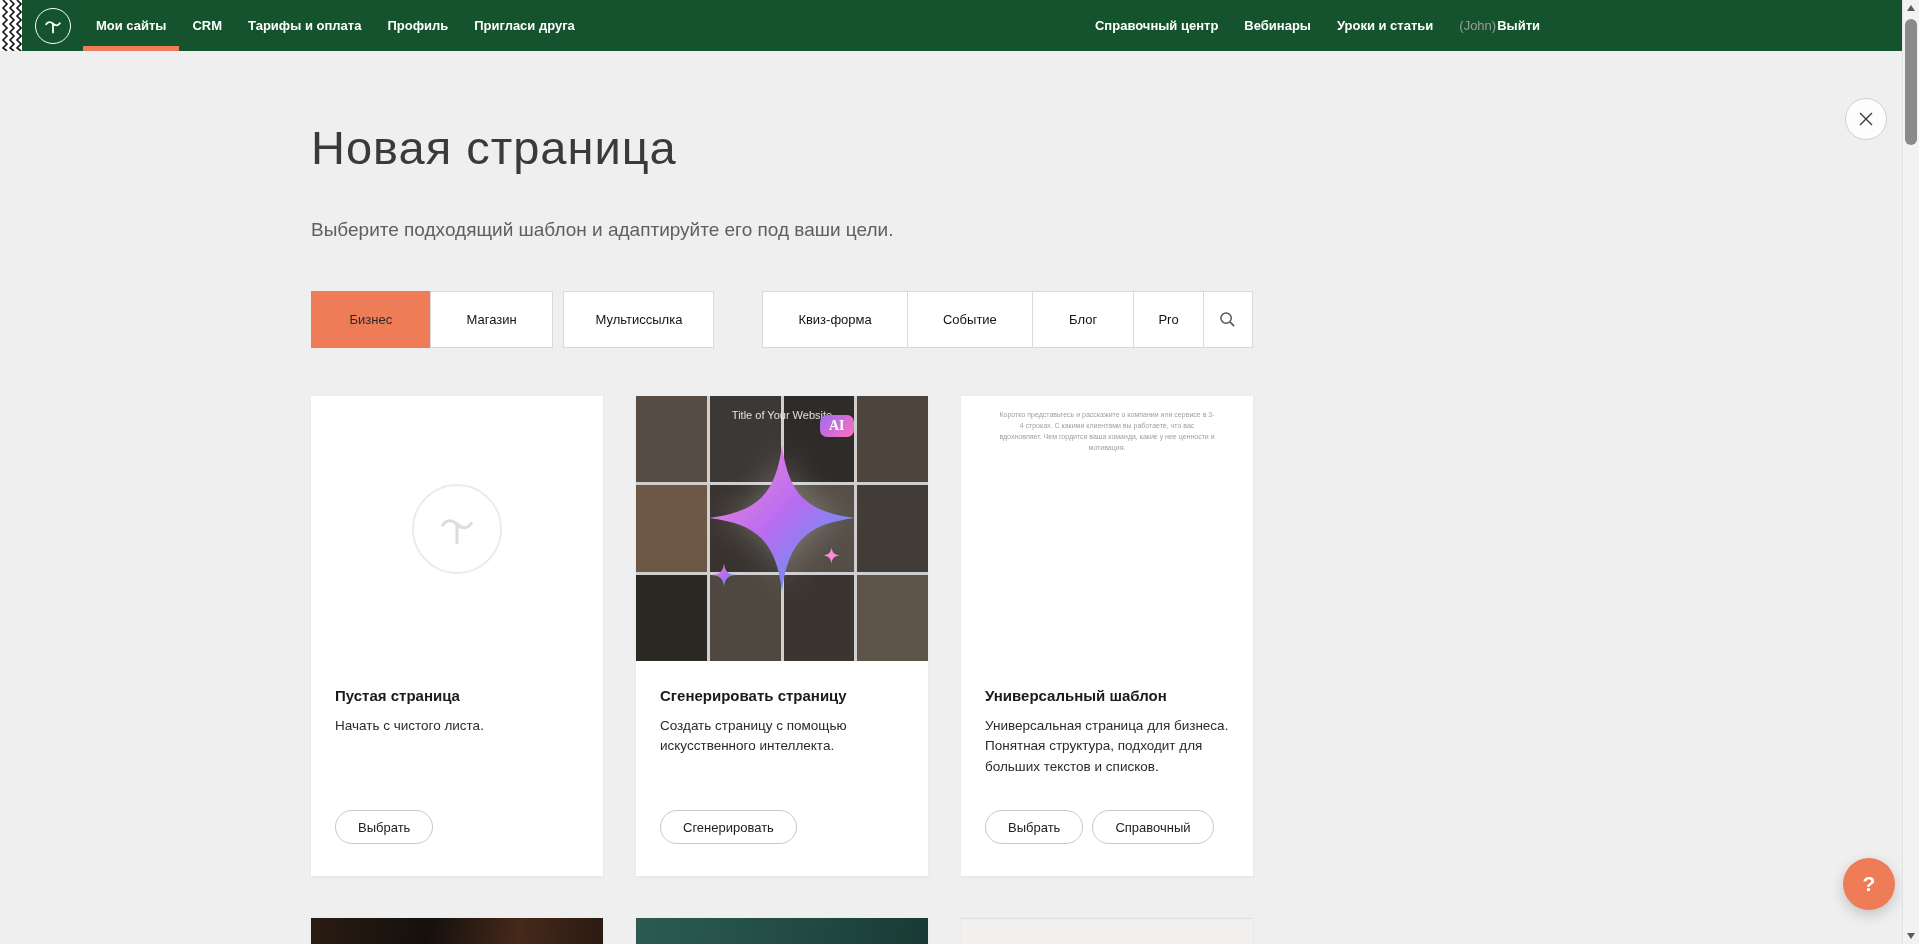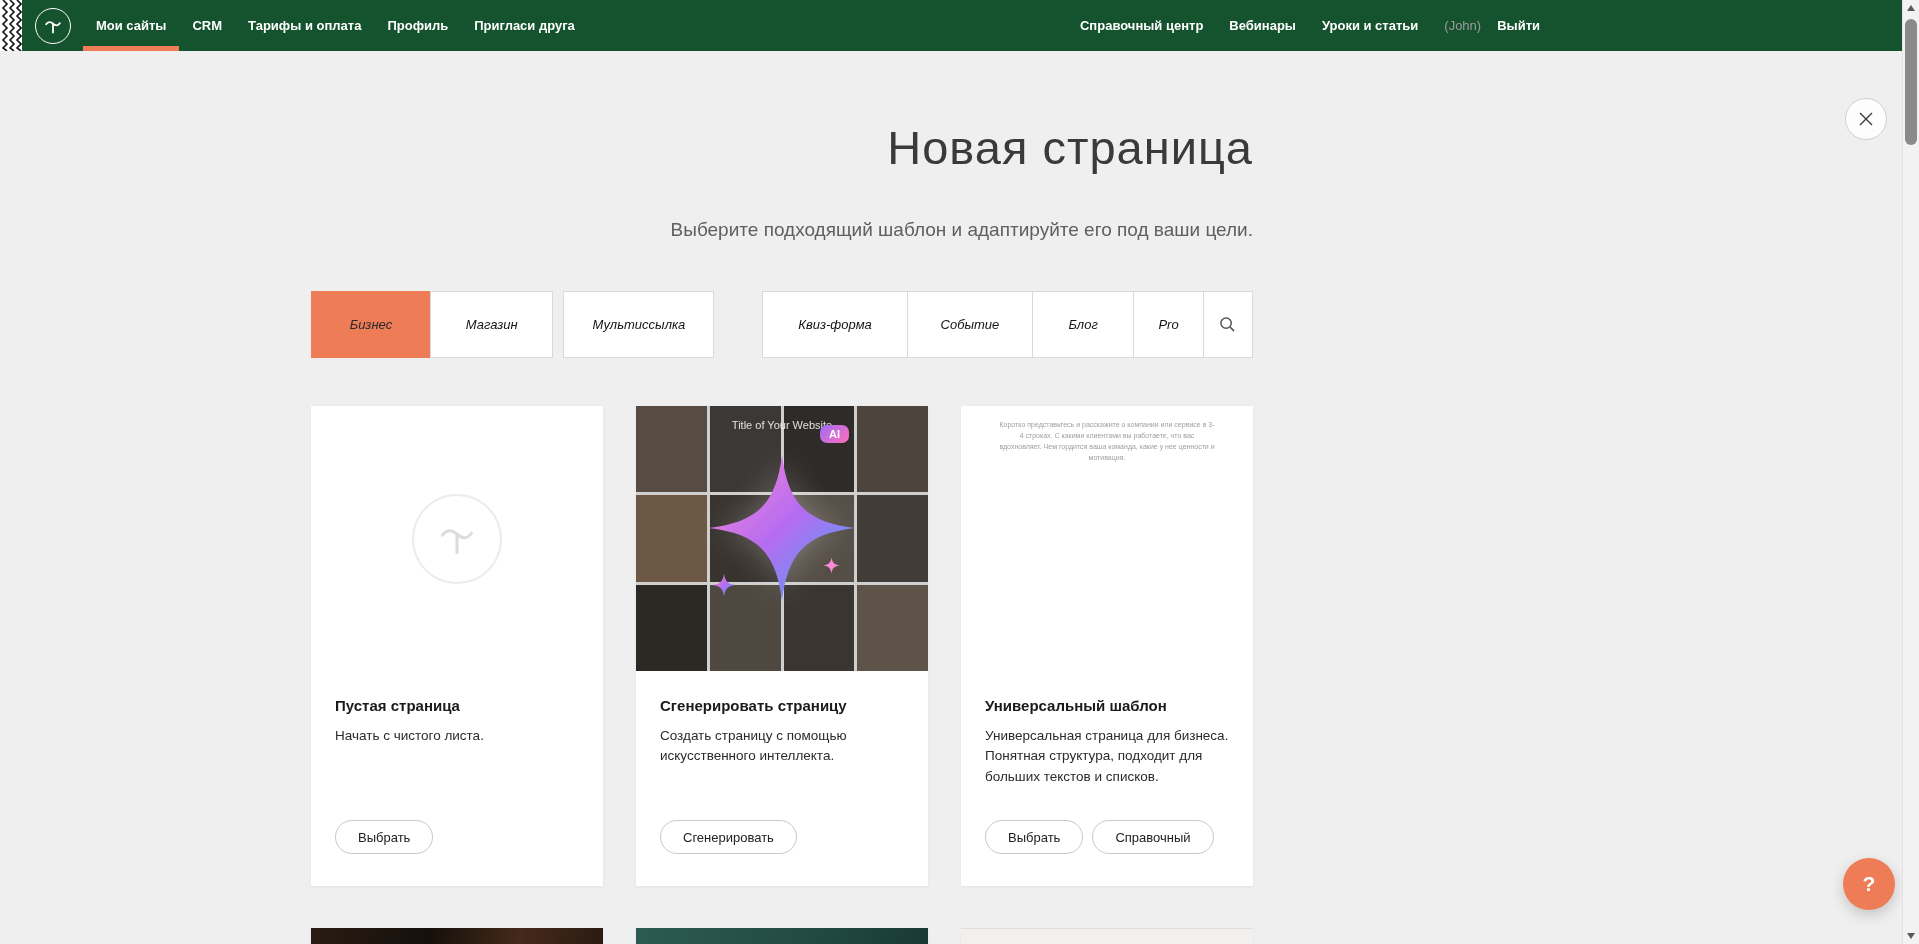--- a/index.html
+++ b/index.html
@@ -14,31 +14,31 @@
   
   .navbar{position:relative;height:51px;background:#14532d;display:flex;align-items:center;}
   .zigzag{width:22px;height:51px;background:#fff;flex:none;}
   .logo{width:36px;height:36px;border:1.5px solid #fff;border-radius:50%;margin-left:13px;flex:none;display:flex;align-items:center;justify-content:center;cursor:pointer;background:transparent;}
   .nav-menu{display:flex;height:100%;margin-left:12px;}
   .nav-item{display:flex;align-items:center;padding:0 13px;color:#fff;font-size:13px;font-weight:bold;text-decoration:none;cursor:pointer;position:relative;white-space:nowrap;}
   .nav-item.active::after{content:"";position:absolute;left:0;right:0;bottom:0;height:5px;background:var(--accent);}
   .nav-right{margin-left:auto;margin-right:379px;display:flex;height:100%;align-items:center;}
   .nav-user{display:flex;align-items:center;padding-left:13px;font-size:13px;white-space:nowrap;cursor:pointer;}
   .nav-user .muted{color:#9b9b9b;font-weight:normal;}
-  .nav-user .logout{color:#fff;font-weight:bold;margin-left:16px;}
+  .nav-user .logout{color:#fff;font-weight:bold;margin-left:1px;}
 
   
   .close-btn{position:absolute;left:1845px;top:98px;width:42px;height:42px;border-radius:50%;background:#fdfdfd;border:1px solid #cfcfcf;display:flex;align-items:center;justify-content:center;cursor:pointer;padding:0;z-index:4;}
-  .head{width:942px;margin:69px 0 0 311px;text-align:right;}
+  .head{width:942px;margin:69px 0 0 311px;text-align:left;}
   .title{margin:0;font-size:47px;font-weight:300;color:#3a3a3a;letter-spacing:1px;}
   .subtitle{margin:44px 0 0;font-size:19px;color:#5f5f5f;}
 
   
   .tabs{display:flex;width:942px;margin:50px 0 0 311px;}
-  .tab{height:67px;border:1px solid #d9d9d9;background:#fff;display:flex;align-items:center;justify-content:center;font-size:13px;color:#141414;cursor:pointer;margin-left:-1px;font-style:italic;}
+  .tab{height:57px;border:1px solid #d9d9d9;background:#fff;display:flex;align-items:center;justify-content:center;font-size:13px;color:#141414;cursor:pointer;margin-left:-1px;}
   .tab:first-child{margin-left:0;}
   .tab.active{background:var(--accent);border-color:var(--accent);color:#2a2a2a;}
   .tab:nth-child(1){width:127px;}
   .tab:nth-child(2){width:131px;}
   .tab:nth-child(3){width:160px;margin-left:10px;}
   .tab:nth-child(4){width:154px;margin-left:48px;}
   .tab:nth-child(5){width:134px;}
   .tab:nth-child(6){width:108px;}
   .tab:nth-child(7){width:75px;}
   .tab:nth-child(8){width:53px;}
@@ -69,21 +69,21 @@
   .collage>div:nth-child(7){background:#554e47;}
   .collage>div:nth-child(8){background:#413c37;}
   .collage>div:nth-child(9){background:#2c2824;}
   .collage>div:nth-child(10){background:#4f4840;}
   .collage>div:nth-child(11){background:#3a3531;}
   .collage>div:nth-child(12){background:#5e5349;}
   .collage-title{position:absolute;top:13px;left:0;right:0;text-align:center;font-size:11px;color:rgba(255,255,255,.85);}
   .ai-star{position:absolute;left:50%;top:46%;transform:translate(-50%,-50%);width:152px;height:152px;filter:drop-shadow(0 0 16px rgba(255,255,255,.28));}
   .ai-star-s1{position:absolute;left:26%;top:63%;width:24px;height:24px;}
   .ai-star-s2{position:absolute;left:64%;top:57%;width:17px;height:17px;}
-  .badge-ai{position:absolute;left:63%;top:7%;padding:3px 9px;border-radius:7px;background:linear-gradient(135deg,#9f6cf5,#ff6fb9);color:#fff;font-size:11px;font-weight:bold;}
+  .badge-ai{position:absolute;left:63%;top:7%;padding:3px 9px;border-radius:7px;background:linear-gradient(135deg,#9f6cf5,#ff6fb9);color:#fff;font-size:14px;font-weight:bold;font-family:Liberation Serif, serif;}
 
   
   .hero{height:190px;position:relative;text-align:center;color:#fff;
     background:
       radial-gradient(140px 90px at 78% 28%, rgba(196,156,116,.35), transparent 70%),
       radial-gradient(220px 130px at 18% 75%, rgba(124,94,64,.32), transparent 70%),
       linear-gradient(115deg,#4a423a 0%,#2b2622 45%,#18150f 100%);}
   .hero-h{margin:0;padding-top:32px;font-size:14px;font-weight:bold;}
   .hero-sub{width:74%;margin:8px auto 0;font-size:7px;line-height:1.55;color:rgba(255,255,255,.75);}
   .hero-btn{display:inline-block;margin-top:10px;padding:4px 15px;border-radius:9px;background:var(--preview-button);color:#fff;font-size:7px;}

